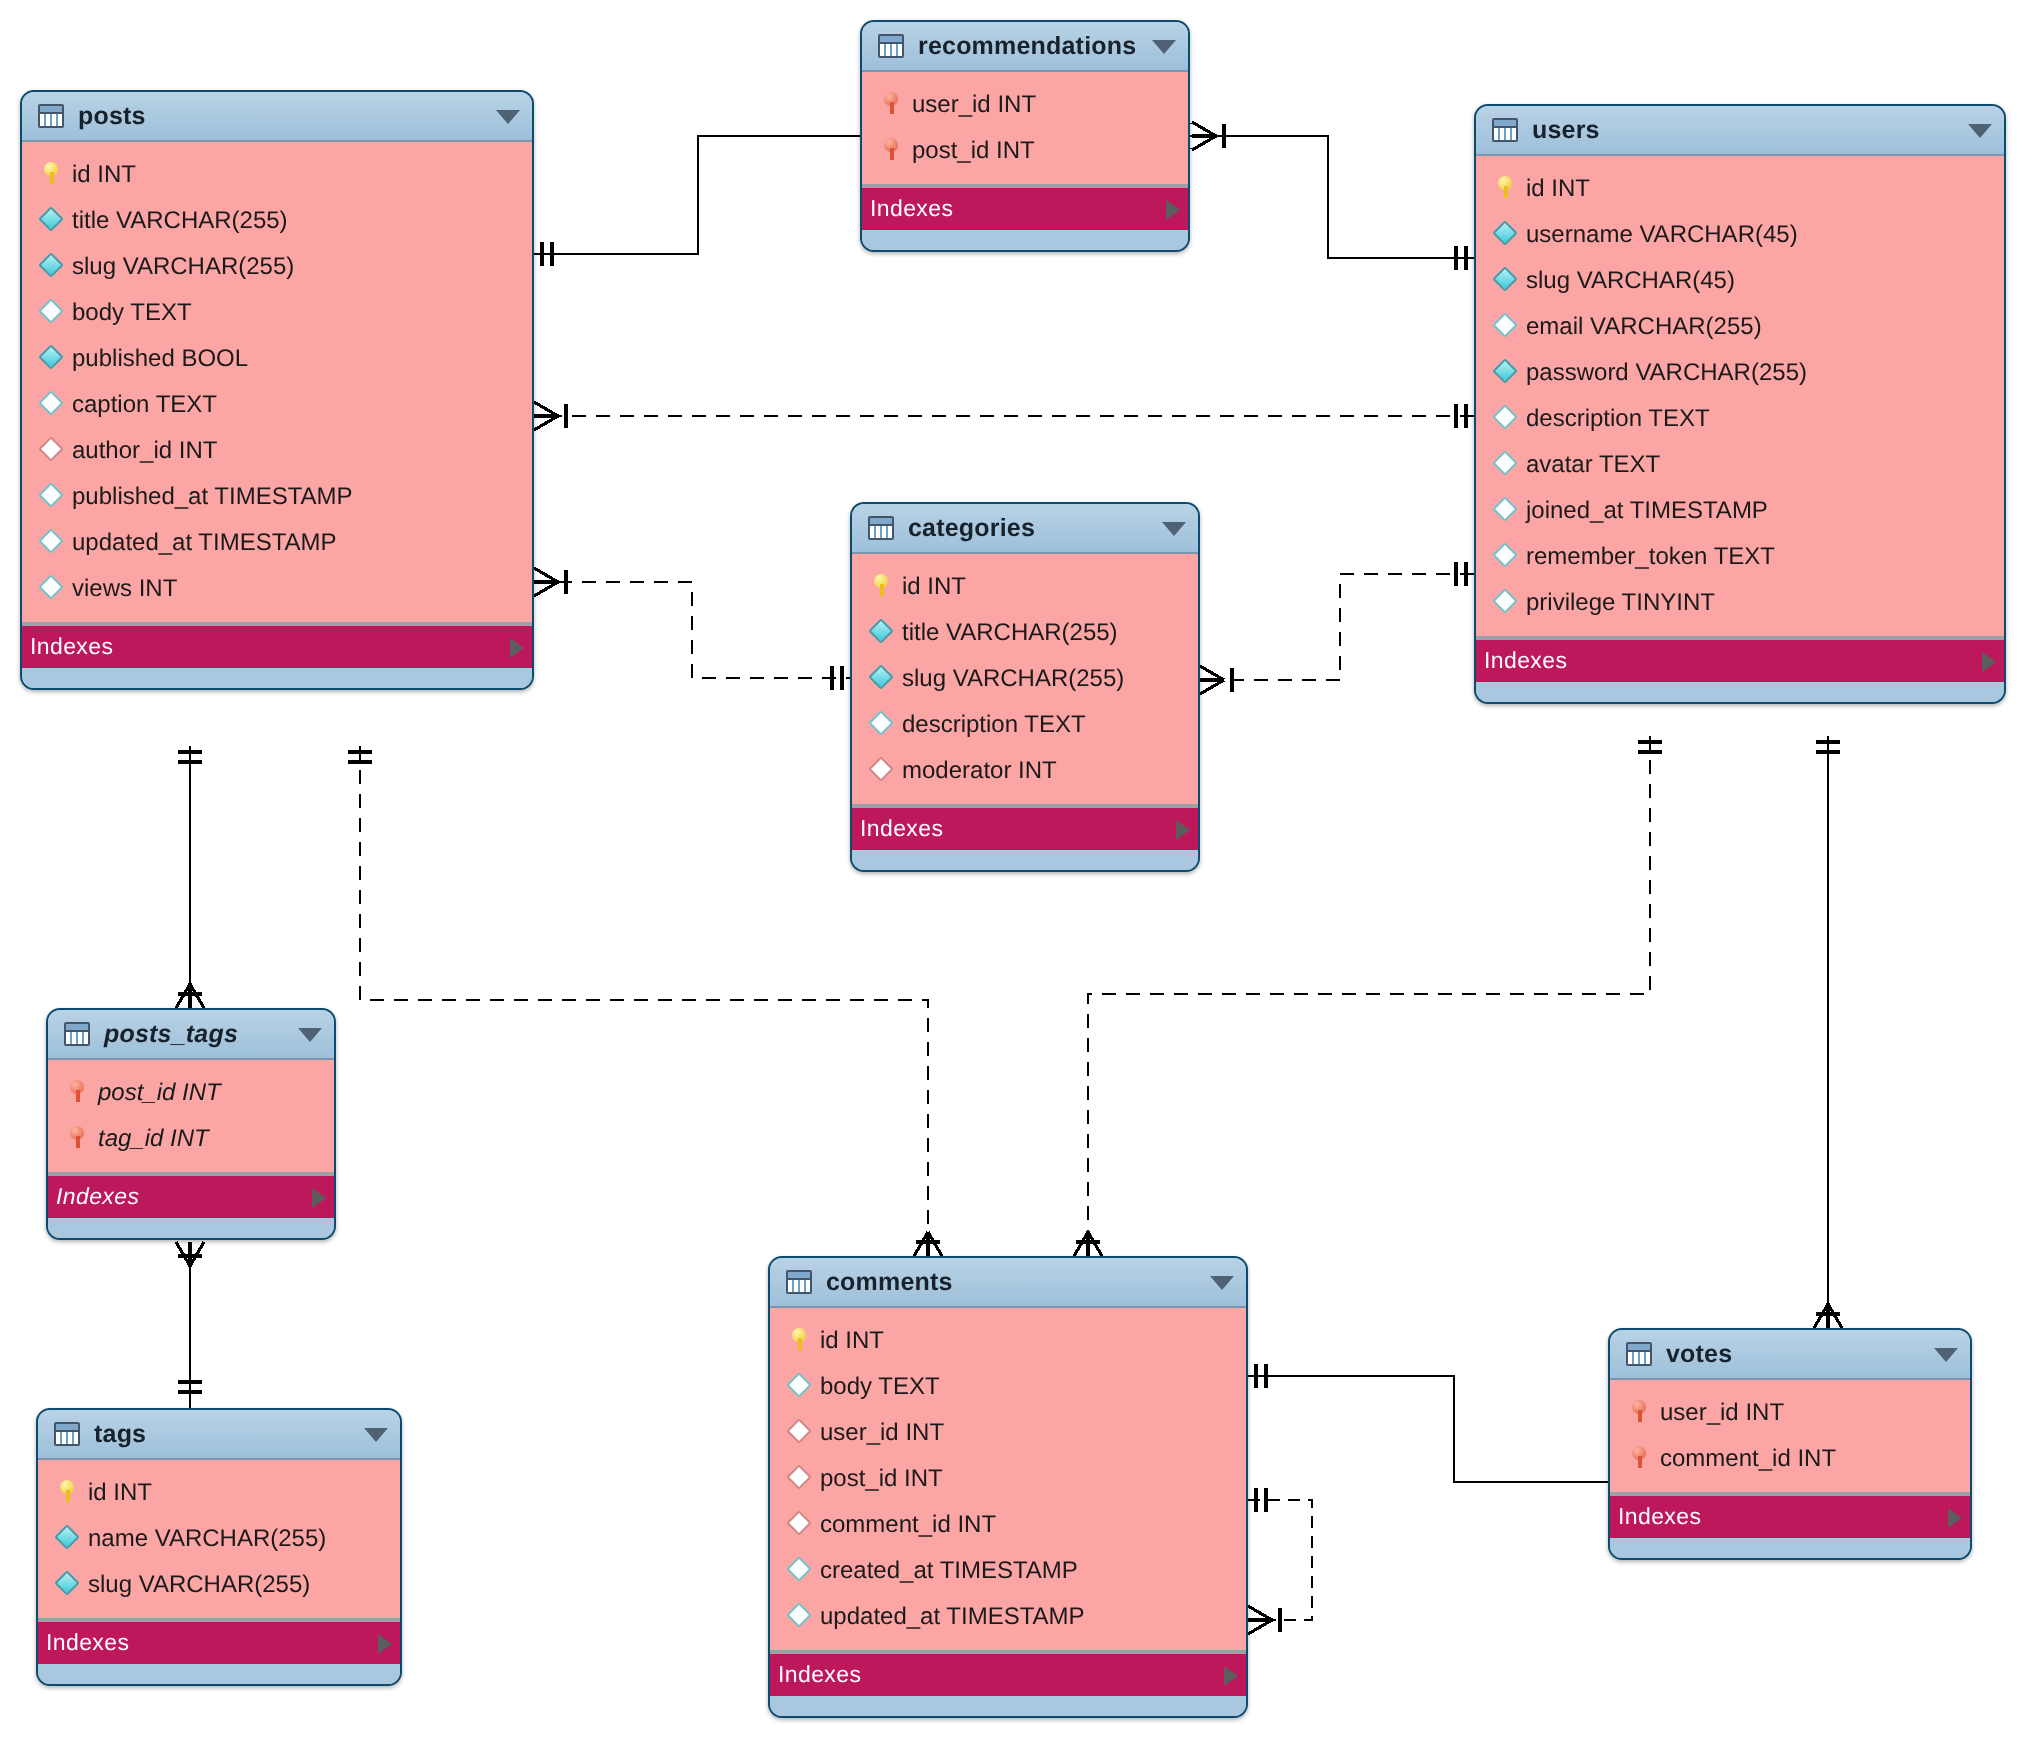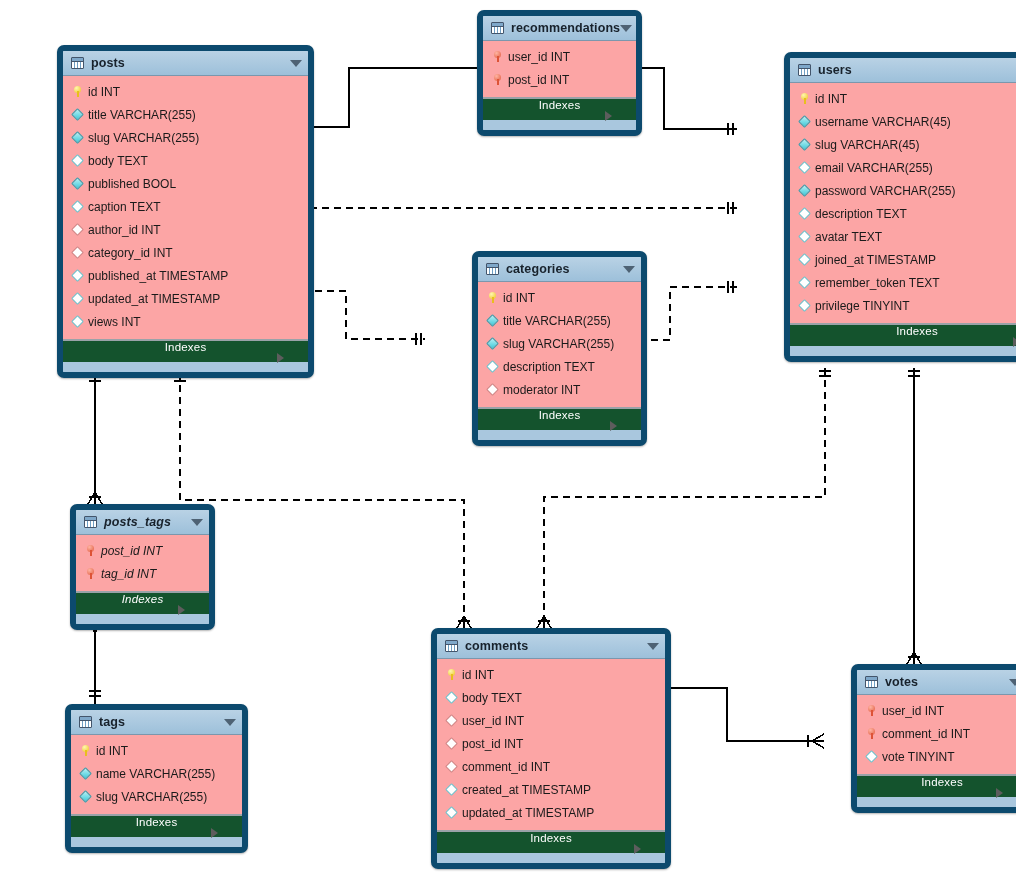--- a/index.html
+++ b/index.html
@@ -10,25 +10,24 @@
     -webkit-font-smoothing:antialiased;
   }
   #canvas{position:absolute;inset:0;width:1016px;height:882px;}
   #wires{position:absolute;left:0;top:0;width:1016px;height:882px;pointer-events:none;}
 
   
   .tbl{
     position:absolute;
     box-sizing:border-box;
     background:#a9c7de;
-    border:6px solid #0c4a6e;
+    border:1px solid #0c4a6e;
     border-radius:7px;
     box-shadow:0 1px 2px rgba(0,0,0,.30);
     overflow:hidden;
-    margin-left:47px;
   }
   .tbl-hd{
     height:25px;
     display:flex;align-items:center;
     background:linear-gradient(#b9d2e5,#9dc0da);
     border-bottom:1px solid #7b97ad;
     padding:0 6px 0 8px;
     box-sizing:border-box;
   }
   .tbl-ico{
@@ -82,25 +81,24 @@
   .key:after{ 
     content:"";position:absolute;left:2.5px;top:5px;width:2px;height:6px;
   }
   .key.pk:before{background:radial-gradient(circle at 35% 30%,#fff6b0,#edc520);}
   .key.pk:after {background:#e8bf1d;}
   .key.pkfk:before{background:radial-gradient(circle at 35% 30%,#ffb4a2,#e05a3d);}
   .key.pkfk:after {background:#dd5336;}
 
   .tbl-ft{
     height:22px;display:flex;align-items:center;
-    background:#14532d;
+    background:#be185d;
     border-top:1px solid #9aa2a8;
-    padding:0 24px;
+    padding:0 4px;
     box-sizing:border-box;
-    flex-direction:column;
   }
   .tbl-ft-label{font-size:11.5px;color:#ffffff;letter-spacing:.2px;}
   .tbl-ft-arrow{
     margin-left:auto;width:0;height:0;
     border-top:5px solid transparent;border-bottom:5px solid transparent;
     border-left:7px solid #5d5d5d;
   }
   .tbl-tail{height:10px;background:#a9c7de;}
 </style>
 </head>
@@ -307,331 +305,319 @@
             <span>caption TEXT</span>
           </div>
           <div class="fld">
             <span class="fld-ico">
               <span class="d fk"></span>
             </span>
             <span>author_id INT</span>
           </div>
           <div class="fld">
             <span class="fld-ico">
+              <span class="d open"></span>
+            </span>
+            <span>published_at TIMESTAMP</span>
+          </div>
+          <div class="fld">
+            <span class="fld-ico">
+              <span class="d open"></span>
+            </span>
+            <span>updated_at TIMESTAMP</span>
+          </div>
+          <div class="fld">
+            <span class="fld-ico">
+              <span class="d open"></span>
+            </span>
+            <span>views INT</span>
+          </div>
+        </div>
+        <div class="tbl-ft">
+          <span class="tbl-ft-label">Indexes</span>
+          <span class="tbl-ft-arrow"></span>
+        </div>
+        <div class="tbl-tail"></div>
+      </div>
+      <div class="tbl" style="left: 430px; top: 10px; width: 165px;">
+        <div class="tbl-hd">
+          <span class="tbl-ico"></span>
+          <span class="tbl-name">recommendations</span>
+          <span class="tbl-caret"></span>
+        </div>
+        <div class="tbl-body">
+          <div class="fld">
+            <span class="fld-ico">
+              <span class="key pkfk"></span>
+            </span>
+            <span>user_id INT</span>
+          </div>
+          <div class="fld">
+            <span class="fld-ico">
+              <span class="key pkfk"></span>
+            </span>
+            <span>post_id INT</span>
+          </div>
+        </div>
+        <div class="tbl-ft">
+          <span class="tbl-ft-label">Indexes</span>
+          <span class="tbl-ft-arrow"></span>
+        </div>
+        <div class="tbl-tail"></div>
+      </div>
+      <div class="tbl" style="left: 737px; top: 52px; width: 266px;">
+        <div class="tbl-hd">
+          <span class="tbl-ico"></span>
+          <span class="tbl-name">users</span>
+          <span class="tbl-caret"></span>
+        </div>
+        <div class="tbl-body">
+          <div class="fld">
+            <span class="fld-ico">
+              <span class="key pk"></span>
+            </span>
+            <span>id INT</span>
+          </div>
+          <div class="fld">
+            <span class="fld-ico">
+              <span class="d full"></span>
+            </span>
+            <span>username VARCHAR(45)</span>
+          </div>
+          <div class="fld">
+            <span class="fld-ico">
+              <span class="d full"></span>
+            </span>
+            <span>slug VARCHAR(45)</span>
+          </div>
+          <div class="fld">
+            <span class="fld-ico">
+              <span class="d open"></span>
+            </span>
+            <span>email VARCHAR(255)</span>
+          </div>
+          <div class="fld">
+            <span class="fld-ico">
+              <span class="d full"></span>
+            </span>
+            <span>password VARCHAR(255)</span>
+          </div>
+          <div class="fld">
+            <span class="fld-ico">
+              <span class="d open"></span>
+            </span>
+            <span>description TEXT</span>
+          </div>
+          <div class="fld">
+            <span class="fld-ico">
+              <span class="d open"></span>
+            </span>
+            <span>avatar TEXT</span>
+          </div>
+          <div class="fld">
+            <span class="fld-ico">
+              <span class="d open"></span>
+            </span>
+            <span>joined_at TIMESTAMP</span>
+          </div>
+          <div class="fld">
+            <span class="fld-ico">
+              <span class="d open"></span>
+            </span>
+            <span>remember_token TEXT</span>
+          </div>
+          <div class="fld">
+            <span class="fld-ico">
+              <span class="d open"></span>
+            </span>
+            <span>privilege TINYINT</span>
+          </div>
+        </div>
+        <div class="tbl-ft">
+          <span class="tbl-ft-label">Indexes</span>
+          <span class="tbl-ft-arrow"></span>
+        </div>
+        <div class="tbl-tail"></div>
+      </div>
+      <div class="tbl" style="left: 425px; top: 251px; width: 175px;">
+        <div class="tbl-hd">
+          <span class="tbl-ico"></span>
+          <span class="tbl-name">categories</span>
+          <span class="tbl-caret"></span>
+        </div>
+        <div class="tbl-body">
+          <div class="fld">
+            <span class="fld-ico">
+              <span class="key pk"></span>
+            </span>
+            <span>id INT</span>
+          </div>
+          <div class="fld">
+            <span class="fld-ico">
+              <span class="d full"></span>
+            </span>
+            <span>title VARCHAR(255)</span>
+          </div>
+          <div class="fld">
+            <span class="fld-ico">
+              <span class="d full"></span>
+            </span>
+            <span>slug VARCHAR(255)</span>
+          </div>
+          <div class="fld">
+            <span class="fld-ico">
+              <span class="d open"></span>
+            </span>
+            <span>description TEXT</span>
+          </div>
+          <div class="fld">
+            <span class="fld-ico">
               <span class="d fk"></span>
             </span>
-            <span>category_id INT</span>
-          </div>
-          <div class="fld">
-            <span class="fld-ico">
-              <span class="d open"></span>
-            </span>
-            <span>published_at TIMESTAMP</span>
+            <span>moderator INT</span>
+          </div>
+        </div>
+        <div class="tbl-ft">
+          <span class="tbl-ft-label">Indexes</span>
+          <span class="tbl-ft-arrow"></span>
+        </div>
+        <div class="tbl-tail"></div>
+      </div>
+      <div class="tbl" style="left: 23px; top: 504px; width: 145px; font-style: italic;">
+        <div class="tbl-hd">
+          <span class="tbl-ico"></span>
+          <span class="tbl-name">posts_tags</span>
+          <span class="tbl-caret"></span>
+        </div>
+        <div class="tbl-body">
+          <div class="fld">
+            <span class="fld-ico">
+              <span class="key pkfk"></span>
+            </span>
+            <span>post_id INT</span>
+          </div>
+          <div class="fld">
+            <span class="fld-ico">
+              <span class="key pkfk"></span>
+            </span>
+            <span>tag_id INT</span>
+          </div>
+        </div>
+        <div class="tbl-ft">
+          <span class="tbl-ft-label">Indexes</span>
+          <span class="tbl-ft-arrow"></span>
+        </div>
+        <div class="tbl-tail"></div>
+      </div>
+      <div class="tbl" style="left: 18px; top: 704px; width: 183px;">
+        <div class="tbl-hd">
+          <span class="tbl-ico"></span>
+          <span class="tbl-name">tags</span>
+          <span class="tbl-caret"></span>
+        </div>
+        <div class="tbl-body">
+          <div class="fld">
+            <span class="fld-ico">
+              <span class="key pk"></span>
+            </span>
+            <span>id INT</span>
+          </div>
+          <div class="fld">
+            <span class="fld-ico">
+              <span class="d full"></span>
+            </span>
+            <span>name VARCHAR(255)</span>
+          </div>
+          <div class="fld">
+            <span class="fld-ico">
+              <span class="d full"></span>
+            </span>
+            <span>slug VARCHAR(255)</span>
+          </div>
+        </div>
+        <div class="tbl-ft">
+          <span class="tbl-ft-label">Indexes</span>
+          <span class="tbl-ft-arrow"></span>
+        </div>
+        <div class="tbl-tail"></div>
+      </div>
+      <div class="tbl" style="left: 384px; top: 628px; width: 240px;">
+        <div class="tbl-hd">
+          <span class="tbl-ico"></span>
+          <span class="tbl-name">comments</span>
+          <span class="tbl-caret"></span>
+        </div>
+        <div class="tbl-body">
+          <div class="fld">
+            <span class="fld-ico">
+              <span class="key pk"></span>
+            </span>
+            <span>id INT</span>
+          </div>
+          <div class="fld">
+            <span class="fld-ico">
+              <span class="d open"></span>
+            </span>
+            <span>body TEXT</span>
+          </div>
+          <div class="fld">
+            <span class="fld-ico">
+              <span class="d fk"></span>
+            </span>
+            <span>user_id INT</span>
+          </div>
+          <div class="fld">
+            <span class="fld-ico">
+              <span class="d fk"></span>
+            </span>
+            <span>post_id INT</span>
+          </div>
+          <div class="fld">
+            <span class="fld-ico">
+              <span class="d fk"></span>
+            </span>
+            <span>comment_id INT</span>
+          </div>
+          <div class="fld">
+            <span class="fld-ico">
+              <span class="d open"></span>
+            </span>
+            <span>created_at TIMESTAMP</span>
           </div>
           <div class="fld">
             <span class="fld-ico">
               <span class="d open"></span>
             </span>
             <span>updated_at TIMESTAMP</span>
           </div>
-          <div class="fld">
-            <span class="fld-ico">
-              <span class="d open"></span>
-            </span>
-            <span>views INT</span>
-          </div>
-        </div>
-        <div class="tbl-ft">
-          <span class="tbl-ft-label">Indexes</span>
-          <span class="tbl-ft-arrow"></span>
-        </div>
-        <div class="tbl-tail"></div>
-      </div>
-      <div class="tbl" style="left: 430px; top: 10px; width: 165px;">
-        <div class="tbl-hd">
-          <span class="tbl-ico"></span>
-          <span class="tbl-name">recommendations</span>
+        </div>
+        <div class="tbl-ft">
+          <span class="tbl-ft-label">Indexes</span>
+          <span class="tbl-ft-arrow"></span>
+        </div>
+        <div class="tbl-tail"></div>
+      </div>
+      <div class="tbl" style="left: 804px; top: 664px; width: 182px;">
+        <div class="tbl-hd">
+          <span class="tbl-ico"></span>
+          <span class="tbl-name">votes</span>
           <span class="tbl-caret"></span>
         </div>
         <div class="tbl-body">
           <div class="fld">
             <span class="fld-ico">
               <span class="key pkfk"></span>
             </span>
             <span>user_id INT</span>
           </div>
           <div class="fld">
             <span class="fld-ico">
               <span class="key pkfk"></span>
             </span>
-            <span>post_id INT</span>
-          </div>
-        </div>
-        <div class="tbl-ft">
-          <span class="tbl-ft-label">Indexes</span>
-          <span class="tbl-ft-arrow"></span>
-        </div>
-        <div class="tbl-tail"></div>
-      </div>
-      <div class="tbl" style="left: 737px; top: 52px; width: 266px;">
-        <div class="tbl-hd">
-          <span class="tbl-ico"></span>
-          <span class="tbl-name">users</span>
-          <span class="tbl-caret"></span>
-        </div>
-        <div class="tbl-body">
-          <div class="fld">
-            <span class="fld-ico">
-              <span class="key pk"></span>
-            </span>
-            <span>id INT</span>
-          </div>
-          <div class="fld">
-            <span class="fld-ico">
-              <span class="d full"></span>
-            </span>
-            <span>username VARCHAR(45)</span>
-          </div>
-          <div class="fld">
-            <span class="fld-ico">
-              <span class="d full"></span>
-            </span>
-            <span>slug VARCHAR(45)</span>
-          </div>
-          <div class="fld">
-            <span class="fld-ico">
-              <span class="d open"></span>
-            </span>
-            <span>email VARCHAR(255)</span>
-          </div>
-          <div class="fld">
-            <span class="fld-ico">
-              <span class="d full"></span>
-            </span>
-            <span>password VARCHAR(255)</span>
-          </div>
-          <div class="fld">
-            <span class="fld-ico">
-              <span class="d open"></span>
-            </span>
-            <span>description TEXT</span>
-          </div>
-          <div class="fld">
-            <span class="fld-ico">
-              <span class="d open"></span>
-            </span>
-            <span>avatar TEXT</span>
-          </div>
-          <div class="fld">
-            <span class="fld-ico">
-              <span class="d open"></span>
-            </span>
-            <span>joined_at TIMESTAMP</span>
-          </div>
-          <div class="fld">
-            <span class="fld-ico">
-              <span class="d open"></span>
-            </span>
-            <span>remember_token TEXT</span>
-          </div>
-          <div class="fld">
-            <span class="fld-ico">
-              <span class="d open"></span>
-            </span>
-            <span>privilege TINYINT</span>
-          </div>
-        </div>
-        <div class="tbl-ft">
-          <span class="tbl-ft-label">Indexes</span>
-          <span class="tbl-ft-arrow"></span>
-        </div>
-        <div class="tbl-tail"></div>
-      </div>
-      <div class="tbl" style="left: 425px; top: 251px; width: 175px;">
-        <div class="tbl-hd">
-          <span class="tbl-ico"></span>
-          <span class="tbl-name">categories</span>
-          <span class="tbl-caret"></span>
-        </div>
-        <div class="tbl-body">
-          <div class="fld">
-            <span class="fld-ico">
-              <span class="key pk"></span>
-            </span>
-            <span>id INT</span>
-          </div>
-          <div class="fld">
-            <span class="fld-ico">
-              <span class="d full"></span>
-            </span>
-            <span>title VARCHAR(255)</span>
-          </div>
-          <div class="fld">
-            <span class="fld-ico">
-              <span class="d full"></span>
-            </span>
-            <span>slug VARCHAR(255)</span>
-          </div>
-          <div class="fld">
-            <span class="fld-ico">
-              <span class="d open"></span>
-            </span>
-            <span>description TEXT</span>
-          </div>
-          <div class="fld">
-            <span class="fld-ico">
-              <span class="d fk"></span>
-            </span>
-            <span>moderator INT</span>
-          </div>
-        </div>
-        <div class="tbl-ft">
-          <span class="tbl-ft-label">Indexes</span>
-          <span class="tbl-ft-arrow"></span>
-        </div>
-        <div class="tbl-tail"></div>
-      </div>
-      <div class="tbl" style="left: 23px; top: 504px; width: 145px; font-style: italic;">
-        <div class="tbl-hd">
-          <span class="tbl-ico"></span>
-          <span class="tbl-name">posts_tags</span>
-          <span class="tbl-caret"></span>
-        </div>
-        <div class="tbl-body">
-          <div class="fld">
-            <span class="fld-ico">
-              <span class="key pkfk"></span>
-            </span>
-            <span>post_id INT</span>
-          </div>
-          <div class="fld">
-            <span class="fld-ico">
-              <span class="key pkfk"></span>
-            </span>
-            <span>tag_id INT</span>
-          </div>
-        </div>
-        <div class="tbl-ft">
-          <span class="tbl-ft-label">Indexes</span>
-          <span class="tbl-ft-arrow"></span>
-        </div>
-        <div class="tbl-tail"></div>
-      </div>
-      <div class="tbl" style="left: 18px; top: 704px; width: 183px;">
-        <div class="tbl-hd">
-          <span class="tbl-ico"></span>
-          <span class="tbl-name">tags</span>
-          <span class="tbl-caret"></span>
-        </div>
-        <div class="tbl-body">
-          <div class="fld">
-            <span class="fld-ico">
-              <span class="key pk"></span>
-            </span>
-            <span>id INT</span>
-          </div>
-          <div class="fld">
-            <span class="fld-ico">
-              <span class="d full"></span>
-            </span>
-            <span>name VARCHAR(255)</span>
-          </div>
-          <div class="fld">
-            <span class="fld-ico">
-              <span class="d full"></span>
-            </span>
-            <span>slug VARCHAR(255)</span>
-          </div>
-        </div>
-        <div class="tbl-ft">
-          <span class="tbl-ft-label">Indexes</span>
-          <span class="tbl-ft-arrow"></span>
-        </div>
-        <div class="tbl-tail"></div>
-      </div>
-      <div class="tbl" style="left: 384px; top: 628px; width: 240px;">
-        <div class="tbl-hd">
-          <span class="tbl-ico"></span>
-          <span class="tbl-name">comments</span>
-          <span class="tbl-caret"></span>
-        </div>
-        <div class="tbl-body">
-          <div class="fld">
-            <span class="fld-ico">
-              <span class="key pk"></span>
-            </span>
-            <span>id INT</span>
-          </div>
-          <div class="fld">
-            <span class="fld-ico">
-              <span class="d open"></span>
-            </span>
-            <span>body TEXT</span>
-          </div>
-          <div class="fld">
-            <span class="fld-ico">
-              <span class="d fk"></span>
-            </span>
-            <span>user_id INT</span>
-          </div>
-          <div class="fld">
-            <span class="fld-ico">
-              <span class="d fk"></span>
-            </span>
-            <span>post_id INT</span>
-          </div>
-          <div class="fld">
-            <span class="fld-ico">
-              <span class="d fk"></span>
-            </span>
             <span>comment_id INT</span>
-          </div>
-          <div class="fld">
-            <span class="fld-ico">
-              <span class="d open"></span>
-            </span>
-            <span>created_at TIMESTAMP</span>
-          </div>
-          <div class="fld">
-            <span class="fld-ico">
-              <span class="d open"></span>
-            </span>
-            <span>updated_at TIMESTAMP</span>
-          </div>
-        </div>
-        <div class="tbl-ft">
-          <span class="tbl-ft-label">Indexes</span>
-          <span class="tbl-ft-arrow"></span>
-        </div>
-        <div class="tbl-tail"></div>
-      </div>
-      <div class="tbl" style="left: 804px; top: 664px; width: 182px;">
-        <div class="tbl-hd">
-          <span class="tbl-ico"></span>
-          <span class="tbl-name">votes</span>
-          <span class="tbl-caret"></span>
-        </div>
-        <div class="tbl-body">
-          <div class="fld">
-            <span class="fld-ico">
-              <span class="key pkfk"></span>
-            </span>
-            <span>user_id INT</span>
-          </div>
-          <div class="fld">
-            <span class="fld-ico">
-              <span class="key pkfk"></span>
-            </span>
-            <span>comment_id INT</span>
-          </div>
-          <div class="fld">
-            <span class="fld-ico">
-              <span class="d open"></span>
-            </span>
-            <span>vote TINYINT</span>
           </div>
         </div>
         <div class="tbl-ft">
           <span class="tbl-ft-label">Indexes</span>
           <span class="tbl-ft-arrow"></span>
         </div>
         <div class="tbl-tail"></div>
       </div>
     </div>
 </div>

